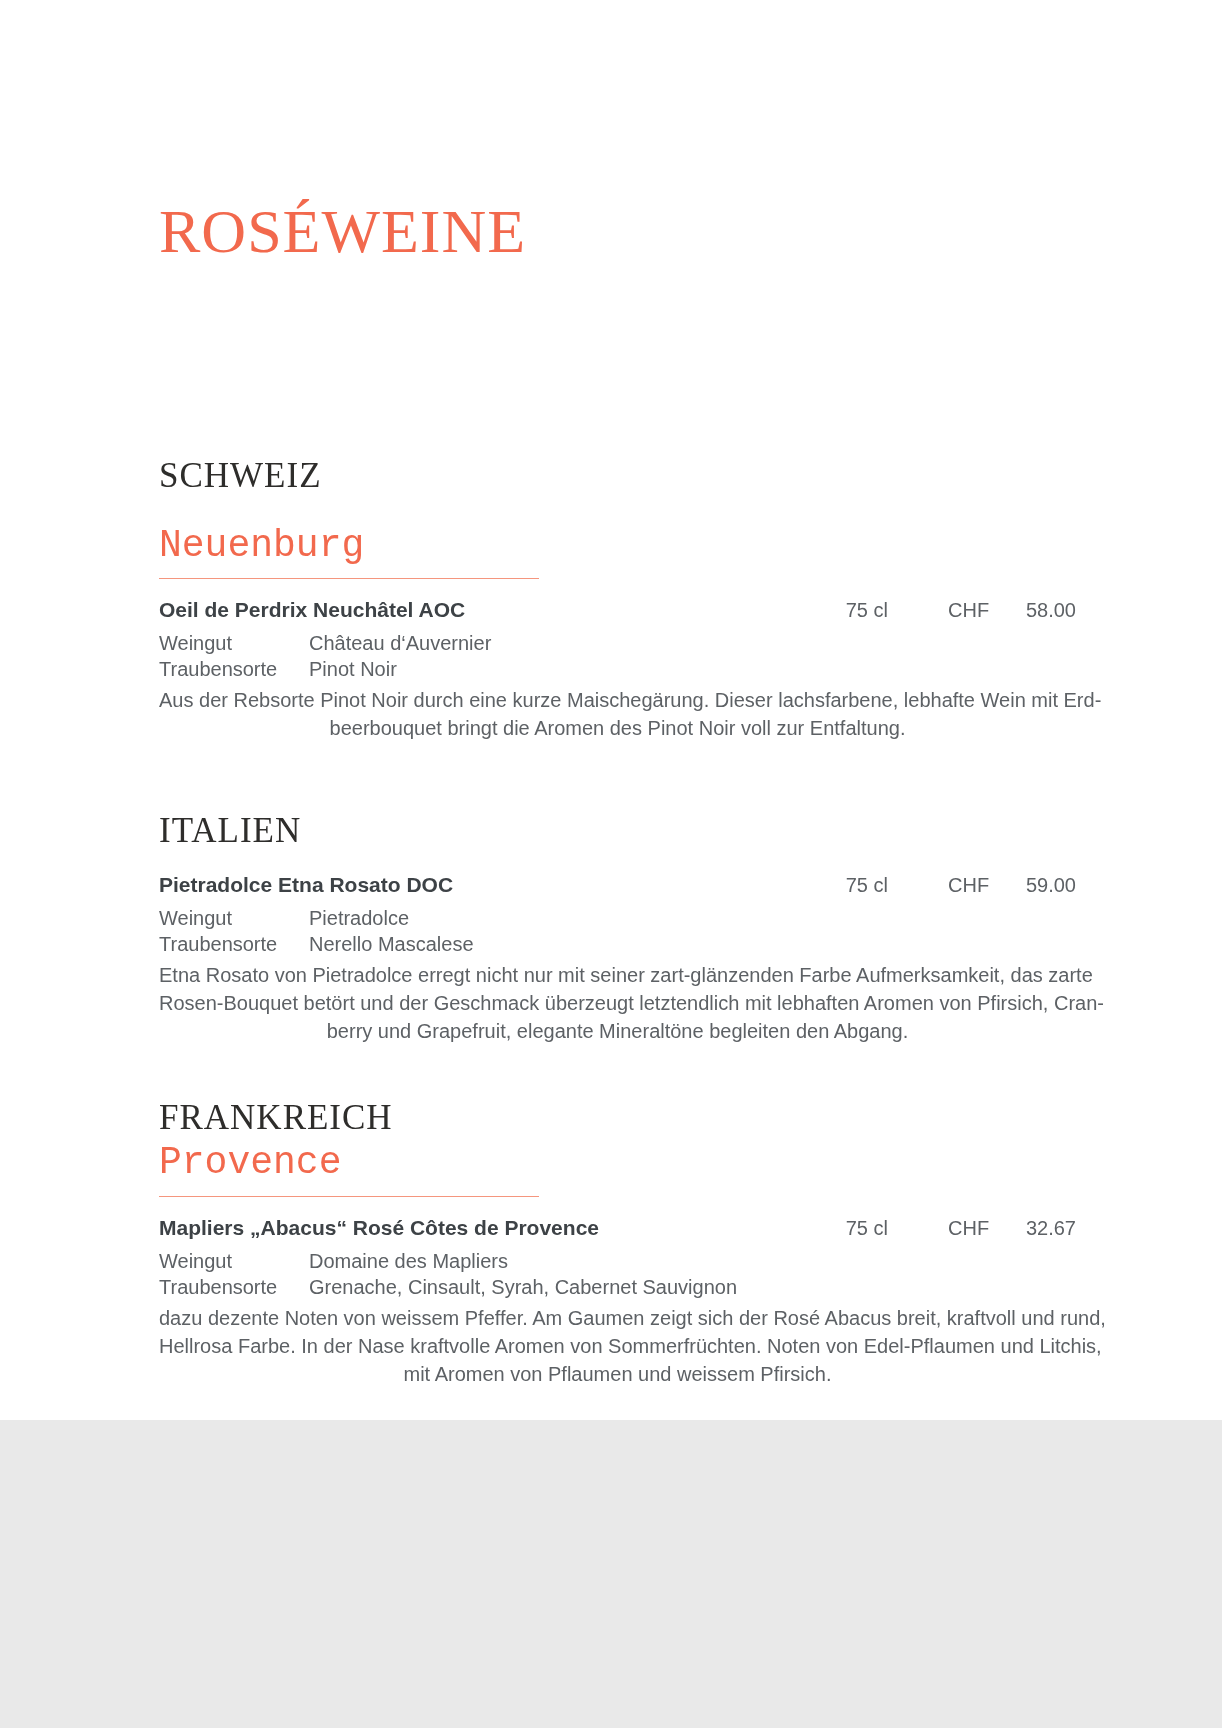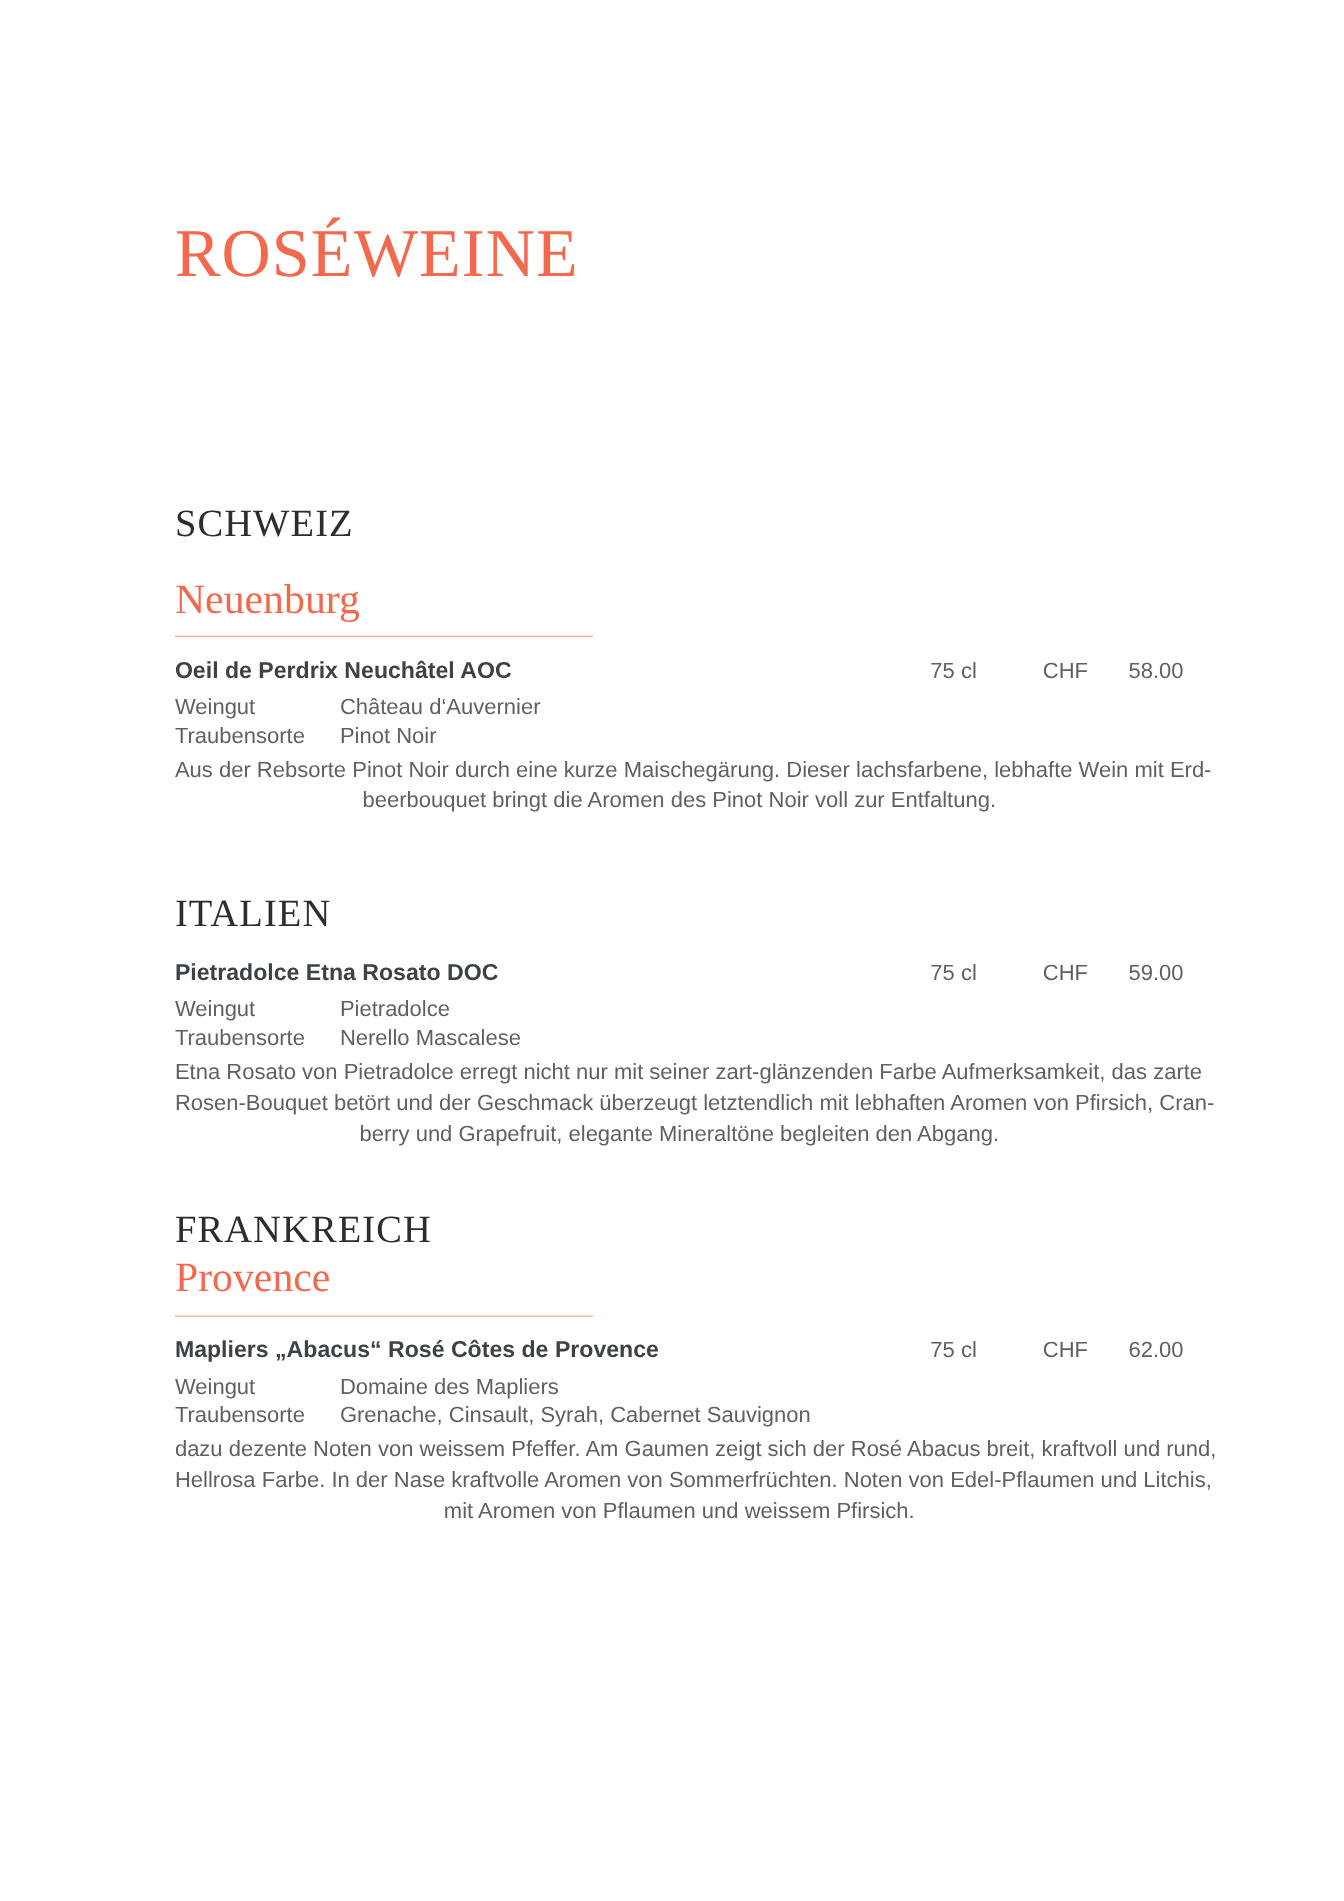--- a/index.html
+++ b/index.html
@@ -6,21 +6,21 @@
   :root{
     --accent:#F2694D;
     --rule:#F5967E;
     --heading-text:#2E2D2B;
     --name-text:#3D4246;
     --body-text:#5D6165;
   }
   *{box-sizing:border-box;}
   html,body{margin:0;padding:0;background:#e9e9e9;}
   .page{
-    width:1222px;height:1728px;margin:0 auto;background:#ffffff;
+    width:1222px;height:1420px;margin:0 auto;background:#ffffff;
     font-family:"Liberation Sans","DejaVu Sans",sans-serif;
     overflow:hidden;position:relative;
   }
   .content{padding:0 146px 0 159px;}
 
   .title{
     margin:0;padding-top:196px;
     font-family:"Liberation Serif","DejaVu Serif",serif;
     font-weight:400;font-size:62px;line-height:1.15;
     letter-spacing:1px;color:var(--accent);
@@ -30,21 +30,21 @@
     font-family:"Liberation Serif","DejaVu Serif",serif;
     font-weight:400;font-size:35px;line-height:1.3;
     letter-spacing:1px;color:var(--heading-text);
   }
   .country.first{margin-top:186px;}
   .country.gap-it{margin-top:66px;}
   .country.gap-fr{margin-top:50px;}
 
   .region{
     margin:0;display:block;width:380px;
-    font-family:Liberation Serif, serif;
+    font-family:Liberation Mono, monospace;
     font-weight:400;font-size:38px;line-height:1.2;
     color:var(--accent);
     border-bottom:1px solid var(--rule);
     padding-bottom:10px;
   }
   .region.gap-sm{margin-top:24px;}
   .region.gap-md{margin-top:48px;}
   .region.gap-lg{}
 
   .wine{margin-top:16px;}
@@ -128,21 +128,21 @@
 
     <section>
       <h2 class="country gap-fr">FRANKREICH</h2>
       <h3 class="region gap-lg">Provence</h3>
 
       <article class="wine">
         <div class="wine-header">
           <span class="wine-name">Mapliers „Abacus“ Rosé Côtes de Provence</span>
           <span class="wine-vol">75 cl</span>
           <span class="wine-chf">CHF</span>
-          <span class="wine-price">62.00</span>
+          <span class="wine-price">32.67</span>
         </div>
         <div class="wine-rows">
           <div class="wine-row">
             <span class="row-label">Weingut</span>
             <span class="row-value">Domaine des Mapliers</span>
           </div>
           <div class="wine-row">
             <span class="row-label">Traubensorte</span>
             <span class="row-value">Grenache, Cinsault, Syrah, Cabernet Sauvignon</span>
           </div>

